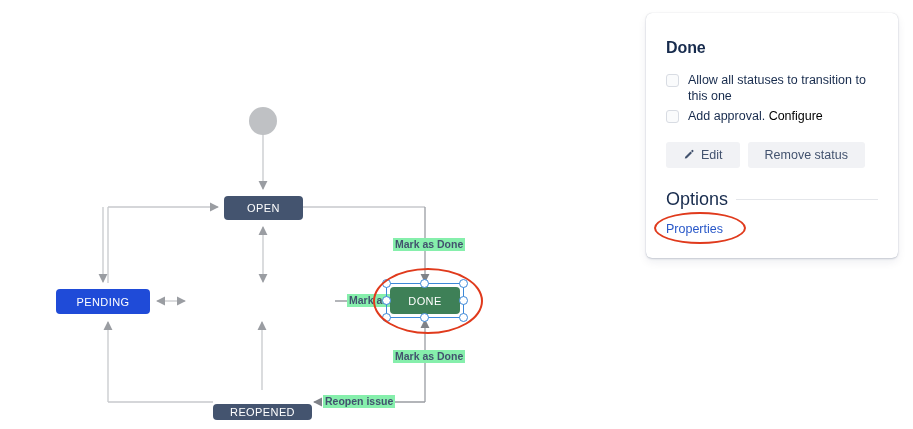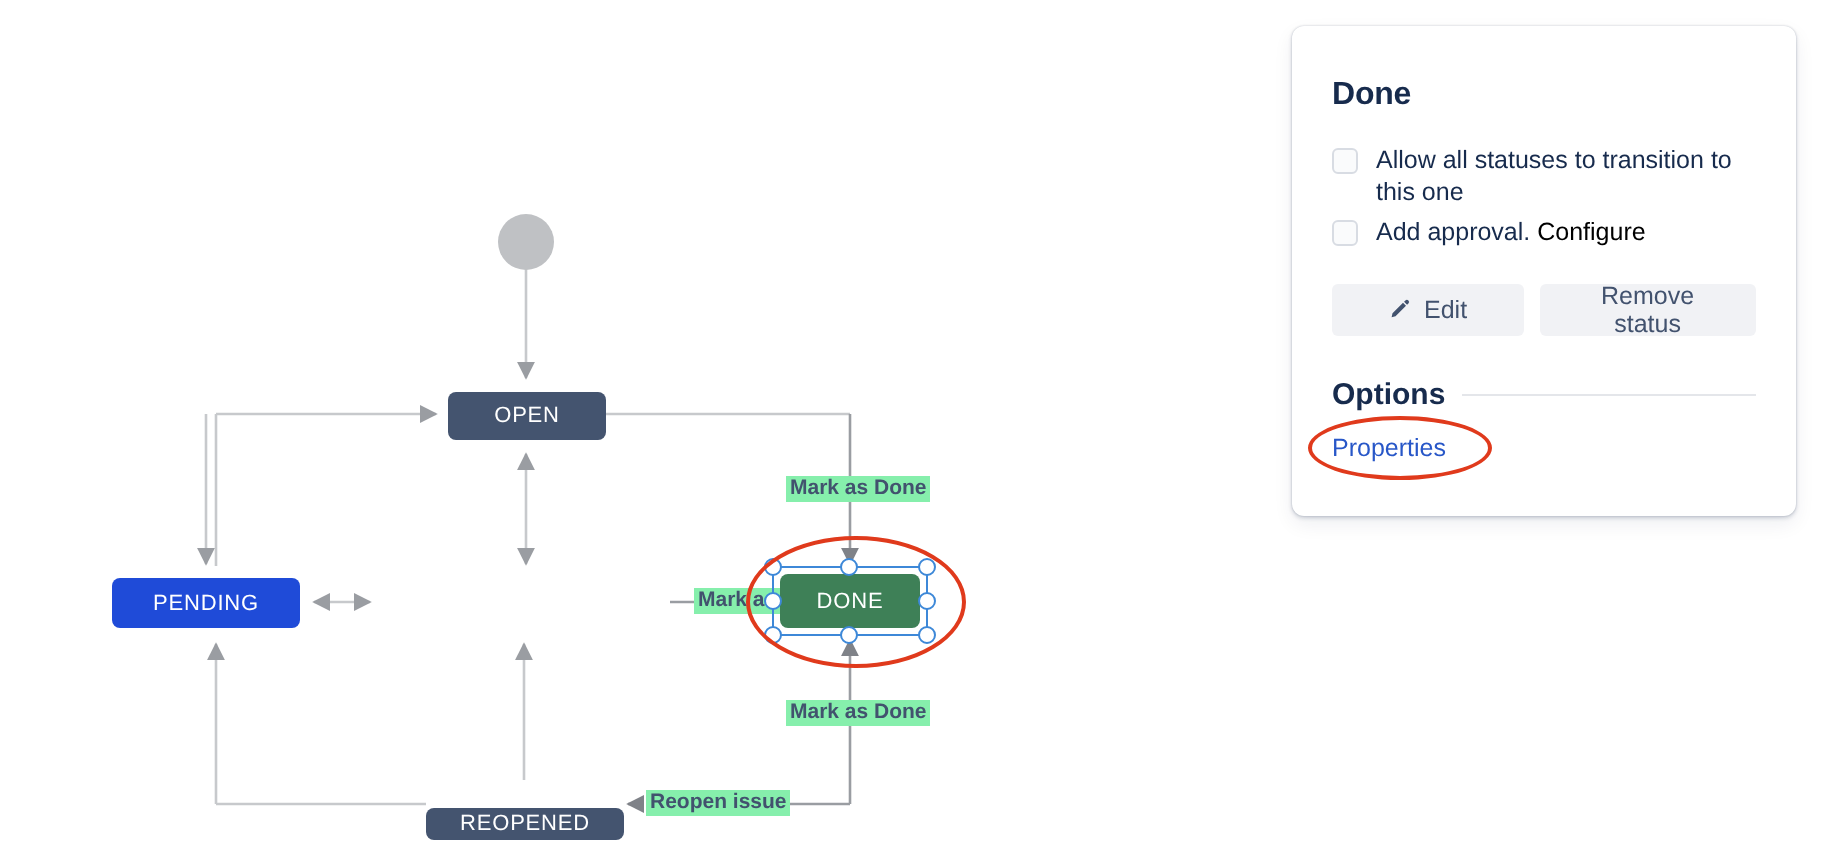--- a/index.html
+++ b/index.html
@@ -54,34 +54,34 @@
   }
   .link{color:#000000;text-decoration:none;}
 
   .btn-row{margin-top:18px;display:flex;gap:8px;}
   .btn{
     background:#f1f2f5;
     border:none;border-radius:3px;
     color:#42526e;
     font-size:12.5px;
     font-family:"Liberation Sans", sans-serif;
-    padding:6px 28px;
+    padding:6px 17px;
     height:26px;
     display:flex;align-items:center;gap:6px;
     cursor:pointer;
     box-sizing:border-box;
   }
   .pencil-icon{display:inline-block;width:12px;height:12px;}
 
   .options-head{
     margin-top:21px;
     display:flex;align-items:center;gap:8px;
   }
   .options-label{
-    font-size:15px;font-weight:700;color:#172b4d;white-space:nowrap;
+    font-size:18px;font-weight:400;color:#172b4d;white-space:nowrap;
   }
   .options-rule{flex:1;height:1px;background:#e4e6ea;}
 
   .properties-wrap{position:relative;margin-top:9px;width:84px;}
   .properties-link{
     font-size:12.5px;color:#2857c8;text-decoration:none;cursor:pointer;
   }
   .ellipse-red{
     position:absolute;
     left:-12px;top:-7px;

